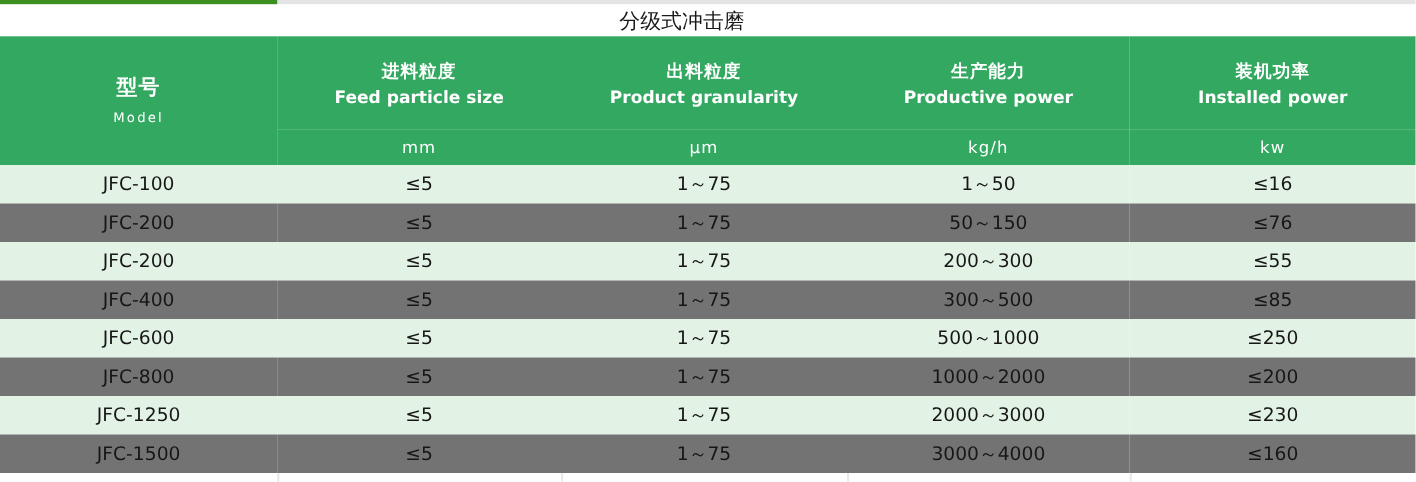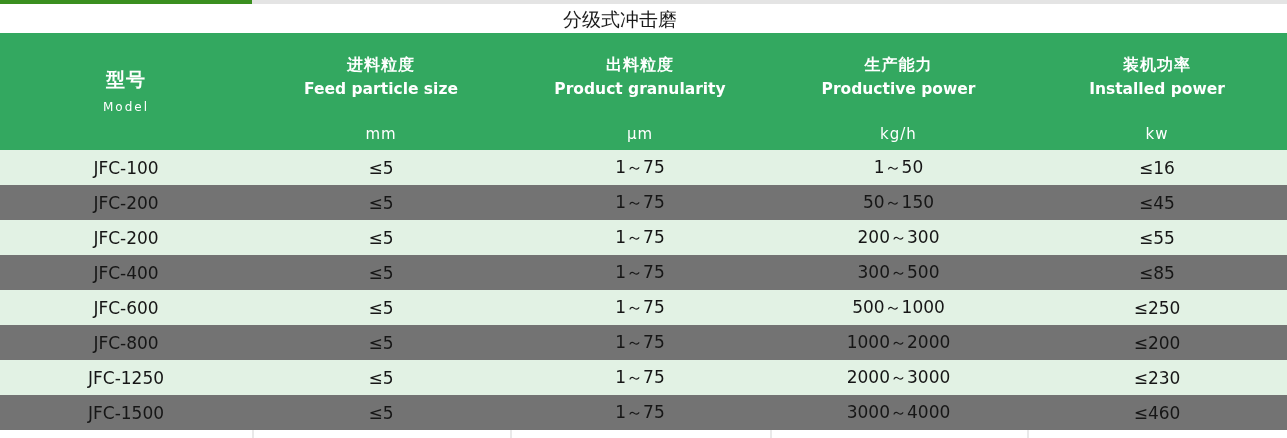--- a/index.html
+++ b/index.html
@@ -204,21 +204,21 @@
         <td class="bd">≤5</td>
         <td class="bd">1～75</td>
         <td class="bd">1～50</td>
         <td class="bd last">≤16</td>
       </tr>
       <tr class="plain">
         <td class="bd">JFC-200</td>
         <td class="bd">≤5</td>
         <td class="bd">1～75</td>
         <td class="bd">50～150</td>
-        <td class="bd last">≤45</td>
+        <td class="bd last">≤76</td>
       </tr>
       <tr class="alt">
         <td class="bd">JFC-200</td>
         <td class="bd">≤5</td>
         <td class="bd">1～75</td>
         <td class="bd">200～300</td>
         <td class="bd last">≤55</td>
       </tr>
       <tr class="plain">
         <td class="bd">JFC-400</td>
@@ -246,21 +246,21 @@
         <td class="bd">≤5</td>
         <td class="bd">1～75</td>
         <td class="bd">2000～3000</td>
         <td class="bd last">≤230</td>
       </tr>
       <tr class="plain">
         <td class="bd">JFC-1500</td>
         <td class="bd">≤5</td>
         <td class="bd">1～75</td>
         <td class="bd">3000～4000</td>
-        <td class="bd last">≤460</td>
+        <td class="bd last">≤160</td>
       </tr>
     </tbody>
 </table>
 
 <div class="table-foot"></div>
 <div class="foot-div" style="left:252px"></div>
 <div class="foot-div" style="left:510px"></div>
 <div class="foot-div" style="left:770px"></div>
 <div class="foot-div" style="left:1027px"></div>
 

